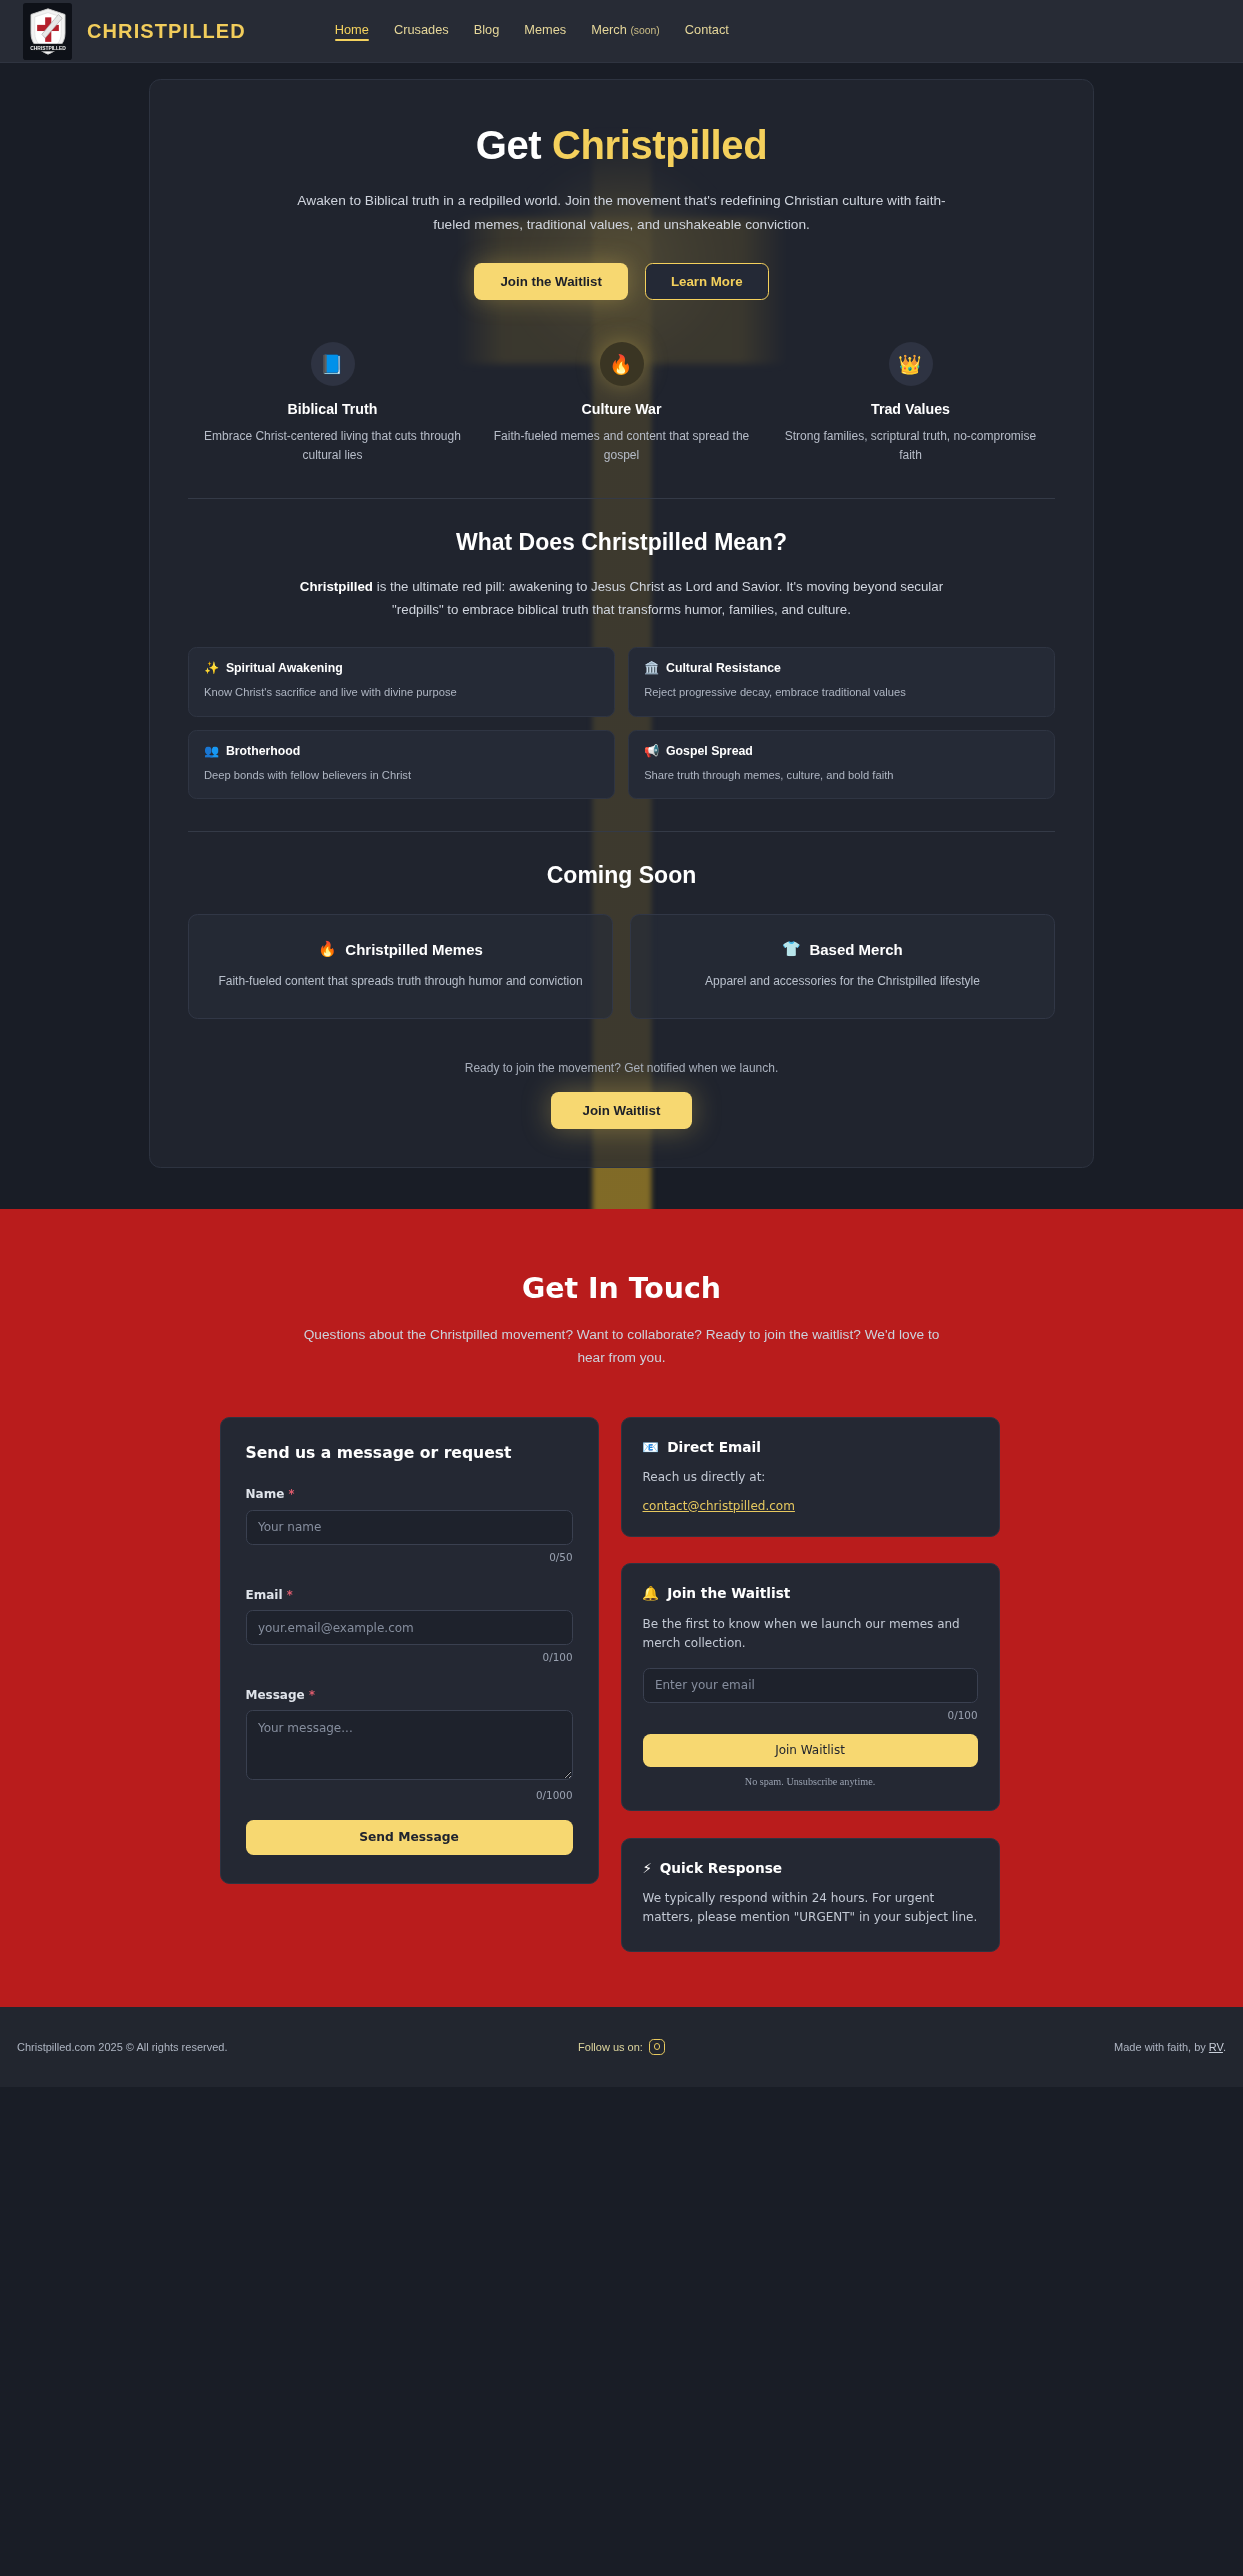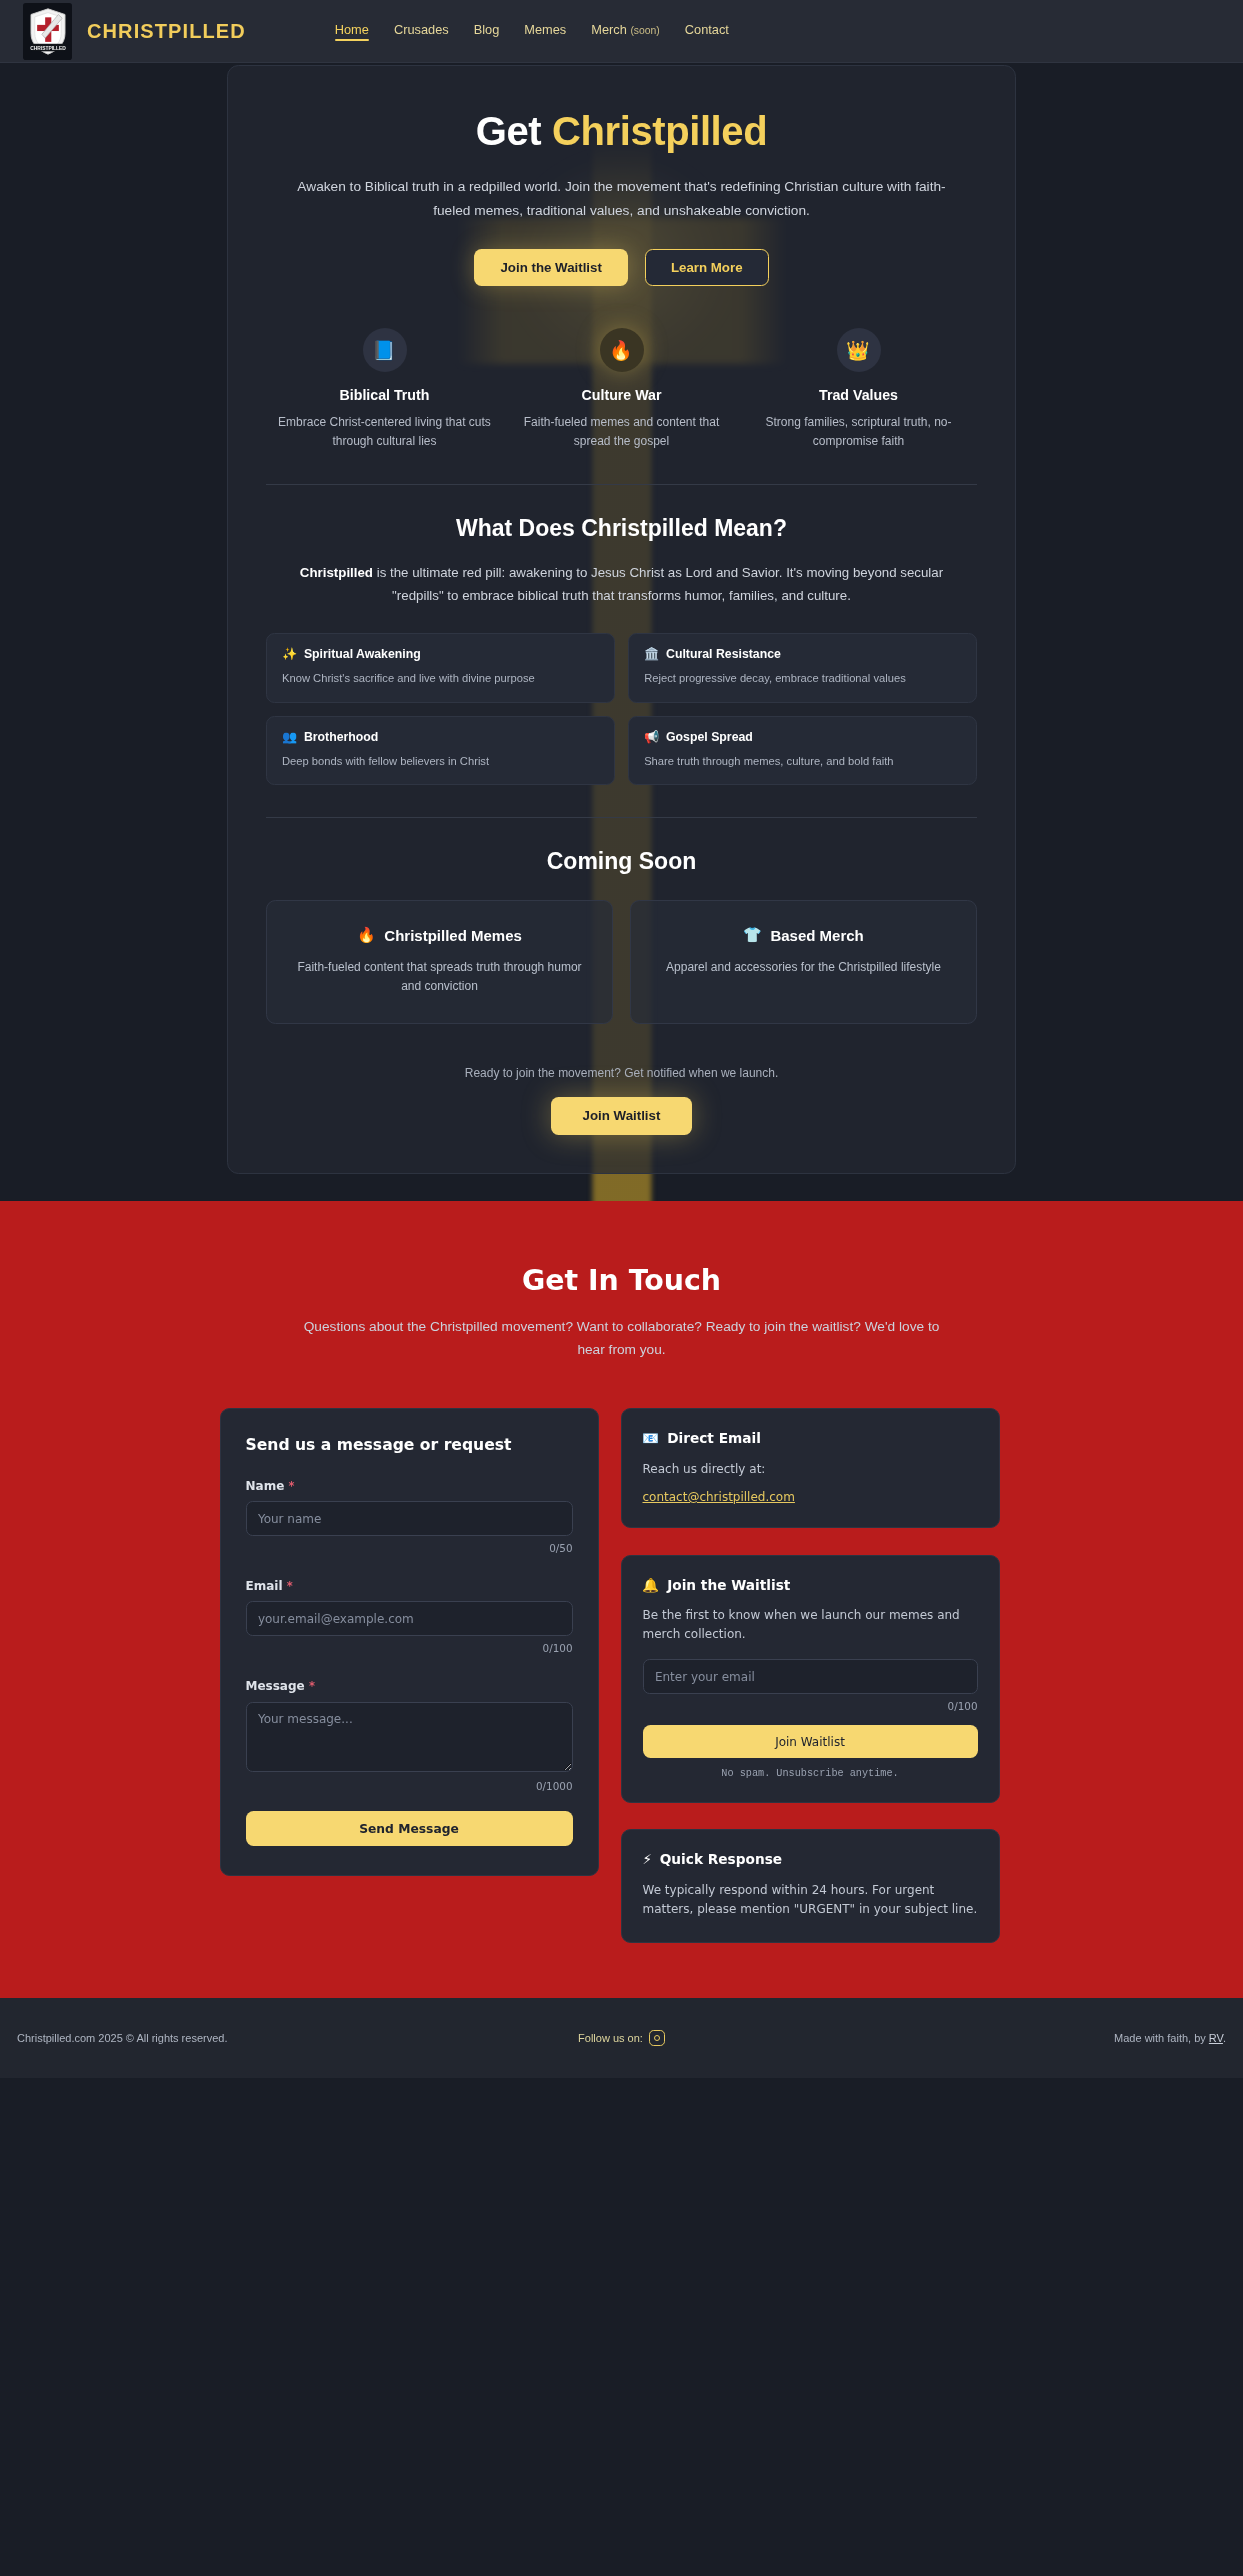--- a/index.html
+++ b/index.html
@@ -21,21 +21,21 @@
   .cross{position:absolute;left:50%;transform:translateX(-50%);top:66px;width:720px;height:1478px;pointer-events:none;z-index:0}
   .cross .vbar{position:absolute;left:50%;transform:translateX(-50%);top:0;width:59px;height:100%;
        background:linear-gradient(180deg,rgba(214,170,40,0) 0%,rgba(214,170,40,.55) 9%,rgba(214,170,40,.55) 88%,rgba(214,170,40,0) 100%);
        filter:blur(2.8px)}
   .cross .hbar{position:absolute;left:50%;transform:translateX(-50%);top:89px;width:330px;height:146px;
        background:linear-gradient(90deg,rgba(214,170,40,0) 0%,rgba(214,170,40,.5) 14%,rgba(214,170,40,.5) 86%,rgba(214,170,40,0) 100%);
        filter:blur(3.8px)}
   .cross .glow{position:absolute;left:50%;top:28.4px;transform:translateX(-50%);width:218px;height:209px;border-radius:50%;
        background:radial-gradient(ellipse at center,rgba(240,205,90,.55) 0%,rgba(240,205,90,.18) 42%,rgba(240,205,90,0) 72%);filter:blur(9.5px)}
 
-  .hero-card{position:relative;z-index:2;width:789px;margin:2px auto;background:rgba(34,39,50,.72);border:0.9px solid #2d3340;border-radius:11.4px;padding:42px 38px 38px;}
+  .hero-card{position:relative;z-index:2;width:945px;margin:16px auto;background:rgba(34,39,50,.72);border:0.9px solid #2d3340;border-radius:11.4px;padding:42px 38px 38px;}
 
   .h1{text-align:center;font-size:40px;font-weight:bold;color:#ffffff;letter-spacing:-0.4px;line-height:1.15}
   .h1 .accent{color:#f4d05c}
   .hero-sub{margin:21px auto 0;max-width:663px;text-align:center;font-size:13.7px;line-height:1.72;color:#cfd4dd}
 
   .cta-row{display:flex;justify-content:center;gap:17px;margin-top:26.5px;position:relative;z-index:3}
   .btn{border-radius:7.6px;font-size:13.3px;font-weight:bold;padding:10.4px 25px;cursor:pointer;border:0.9px solid transparent;white-space:nowrap}
   .btn-primary{background:#f7d871;color:#1d2029;box-shadow:0 0 25px rgba(244,208,92,.30)}
   .btn-outline{background:#242936;color:#f4d05c;border:1.4px solid #f4d05c}
 
@@ -81,21 +81,21 @@
   .inp::placeholder{color:#868e9e}
   textarea.inp{height:70px;resize:vertical}
   .counter{text-align:right;font-size:10.4px;color:#9aa2b1;margin-top:5.7px;font-family:"DejaVu Sans",sans-serif}
   .btn-send{width:100%;margin-top:19px;background:#f7d871;color:#20242e;border:none;border-radius:7.6px;padding:10.4px 0;font-size:12.3px;font-weight:bold;cursor:pointer;font-family:"DejaVu Sans",sans-serif}
 
   .side-card{background:#242833;border:0.9px solid #2d3341;border-radius:9.5px;padding:21px 21px 23px;margin-bottom:26.5px}
   .side-t{font-size:13.7px;font-weight:bold;color:#fff;display:flex;align-items:center;gap:7.6px;font-family:"DejaVu Sans",sans-serif}
   .side-p{font-size:12px;color:#c3c9d4;margin-top:13.3px;line-height:1.6;font-family:"DejaVu Sans",sans-serif}
   .mail-link{display:inline-block;margin-top:11.4px;font-size:12px;color:#e7c95f;text-decoration:underline;font-family:"DejaVu Sans",sans-serif;cursor:pointer}
   .btn-join{width:100%;margin-top:13.3px;background:#f7d871;color:#20242e;border:none;border-radius:7.6px;padding:9.5px 0;font-size:12px;cursor:pointer;font-family:"DejaVu Sans",sans-serif}
-  .nospam{text-align:center;font-size:10.2px;color:#9aa2b1;margin-top:9.5px;font-family:Liberation Mono, monospace}
+  .nospam{text-align:center;font-size:10.2px;color:#9aa2b1;margin-top:9.5px;font-family:Liberation Serif, serif}
 
   
   .footer{height:80px;background:#22262f;display:flex;align-items:center;padding:0 17px;font-size:11px;color:#aeb5c2;position:relative}
   .f-left{flex:1}
   .f-mid{flex:0 0 auto;display:flex;align-items:center;gap:6px;color:#ddd59d}
   .ig{width:16px;height:16px;border:1.3px solid #e7c95f;border-radius:4.7px;display:flex;align-items:center;justify-content:center}
   .ig i{display:block;width:6.6px;height:6.6px;border:1.3px solid #e7c95f;border-radius:50%}
   .f-right{flex:1;text-align:right;color:#aeb5c2}
   .f-right a{color:#c9cfda;text-decoration:underline;cursor:pointer}
 </style>

